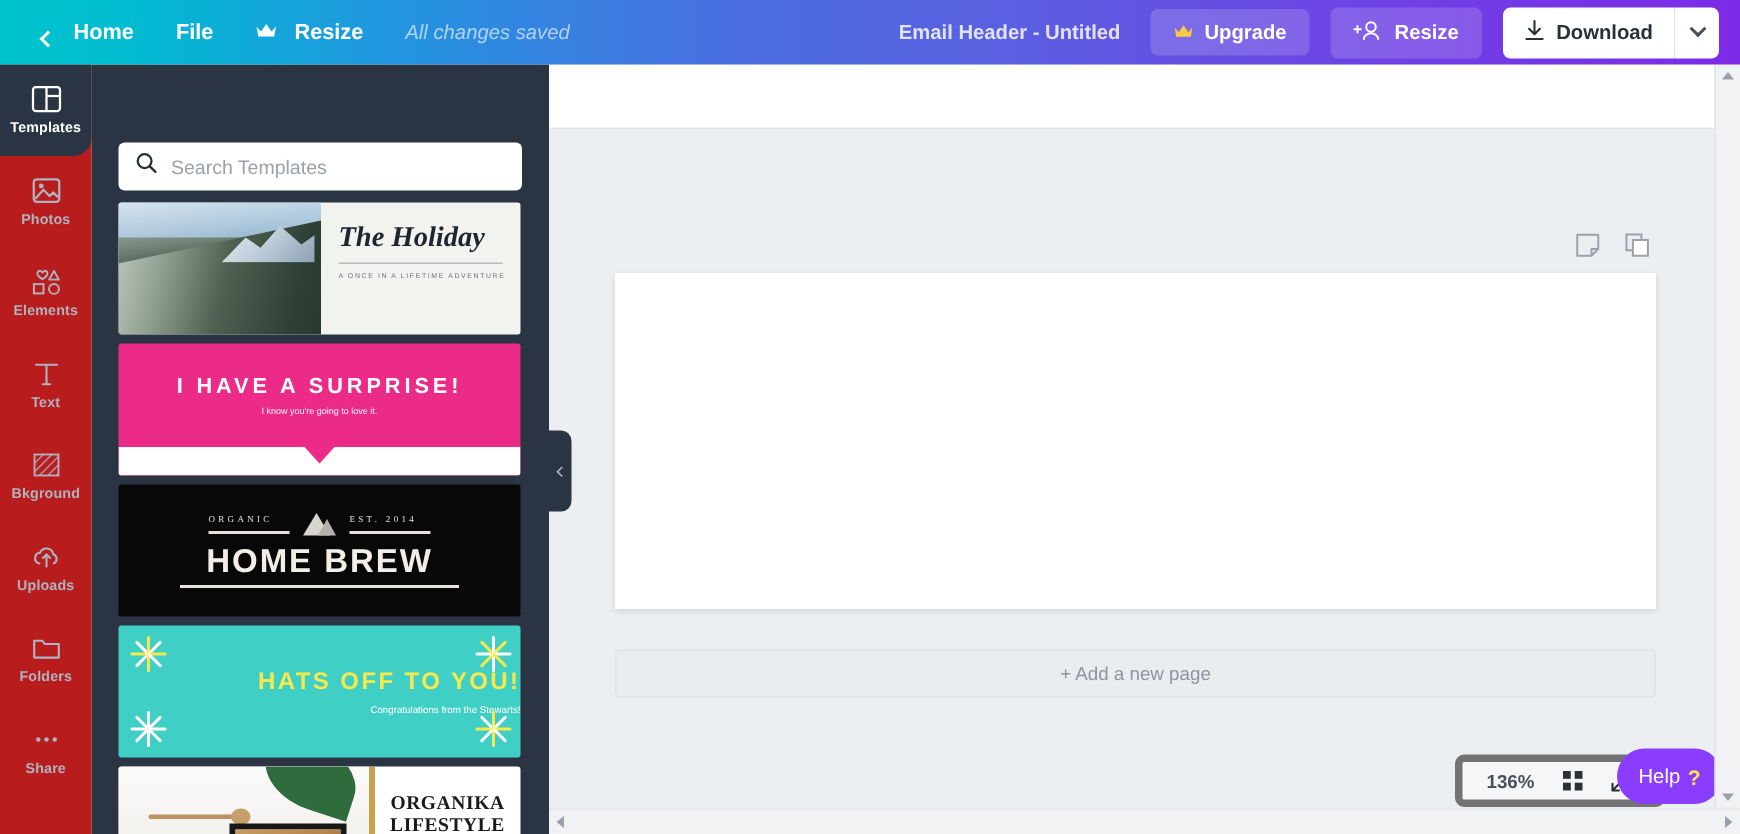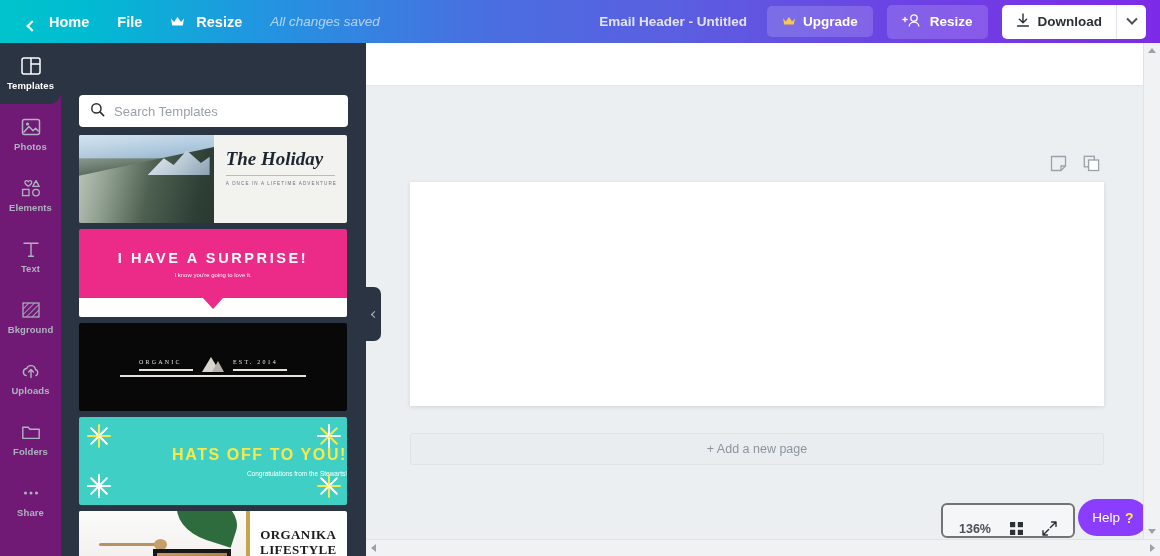--- a/index.html
+++ b/index.html
@@ -70,21 +70,21 @@
   }
   .caret-dn {
     width: 8px; height: 8px;
     border-right: 2px solid #4a4f58; border-bottom: 2px solid #4a4f58;
     transform: rotate(45deg) translate(-2px,-2px);
   }
 
   
   .rail {
     position: absolute; left: 0; top: 43px; width: 61px; height: 513px;
-    background: #701a75; z-index: 30;
+    background: #b91c1c; z-index: 30;
   }
   .rail-item {
     position: relative; height: 61px;
     display: flex; flex-direction: column;
     align-items: center; justify-content: center; gap: 4px;
     color: #aeb4bf; cursor: pointer;
   }
   .rail-item.active {
     background: #2b3443; color: #ffffff;
     border-bottom-right-radius: 12px;
@@ -287,23 +287,23 @@
     box-shadow: 0 1px 4px rgba(20,30,50,.13);
   }
   .add-page {
     position: absolute; left: 44px; top: 390px;
     width: 694px; height: 32px;
     background: #e9edf0; border: 1px solid #dee3e7; border-radius: 3px;
     display: flex; align-items: center; justify-content: center;
     color: #8d949e; font-size: 12.5px; cursor: pointer;
   }
   .zoom-bar {
-    position: absolute; left: 575px; top: 460px;
-    height: 35px; background: #f4f6f8; border: 2px solid #737373;
-    border-radius: 6px; display: flex; align-items: flex-end;
+    position: absolute; left: 604px; top: 460px;
+    height: 35px; background: #f4f6f8; border: 5px solid #737373;
+    border-radius: 6px; display: flex; align-items: center;
     gap: 18px; padding: 0 16px; z-index: 20;
   }
   .zoom-pct { font-size: 12.5px; color: #4a4f58; font-weight: bold; }
   .zoom-bar .zi { width: 15px; height: 15px; cursor: pointer; }
   .zoom-bar svg { width: 100%; height: 100%; display: block; }
   .help-btn {
     position: absolute; left: 712px; top: 456px;
     width: 70px; height: 37px; background: #8b3dff; border-radius: 19px;
     display: flex; align-items: center; justify-content: center; gap: 5px;
     color: #fff; font-size: 13.5px; cursor: pointer; z-index: 21;
@@ -528,20 +528,21 @@
           </div>
           <div style="display:flex;align-items:flex-end;">
             <div class="mtn"></div>
               <div class="mtn2"></div>
           </div>
           <div>
             <div class="small">EST. 2014</div>
             <div class="sline"></div>
           </div>
         </div>
+        <div class="h1">HOME BREW</div>
         <div class="bline"></div>
       </div>
 
       <div class="tpl-card t-hats">
         <div class="burst" style="left:4px;top:4px;">
           <span style="transform:rotate(0deg);background:#f7e94b"></span>
             <span style="transform:rotate(45deg);background:#fff"></span>
           <span style="transform:rotate(90deg);background:#f7e94b"></span>
             <span style="transform:rotate(135deg);background:#fff"></span>
           <span style="transform:rotate(180deg);background:#f7e94b"></span>

